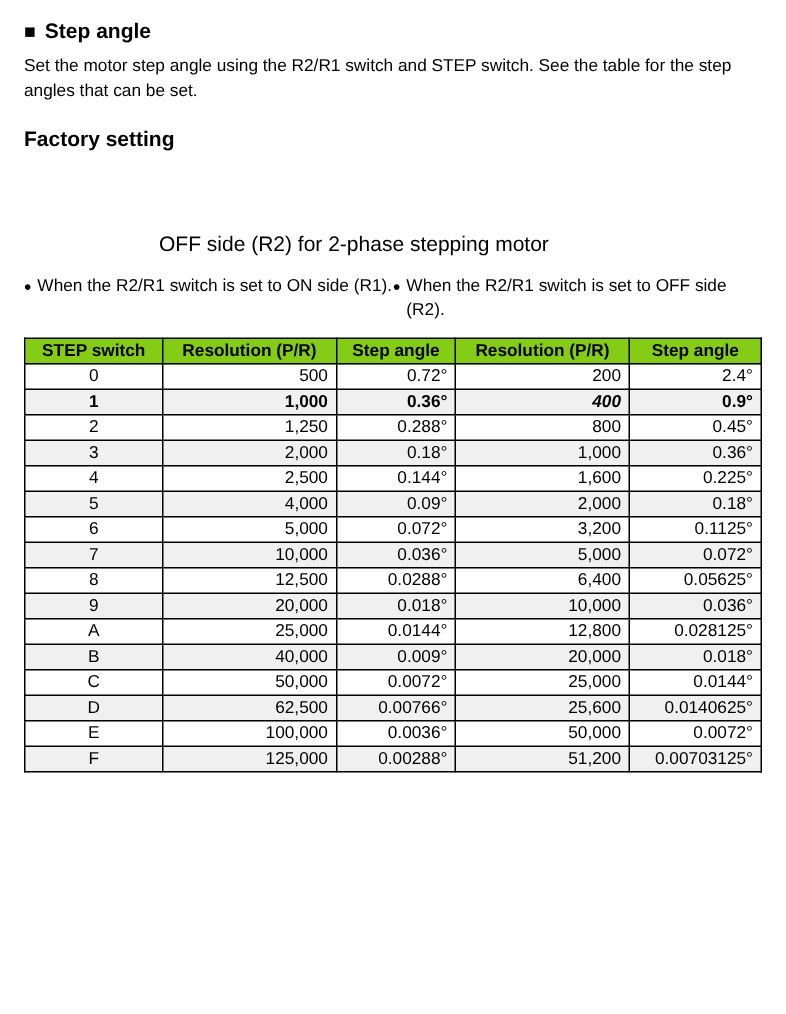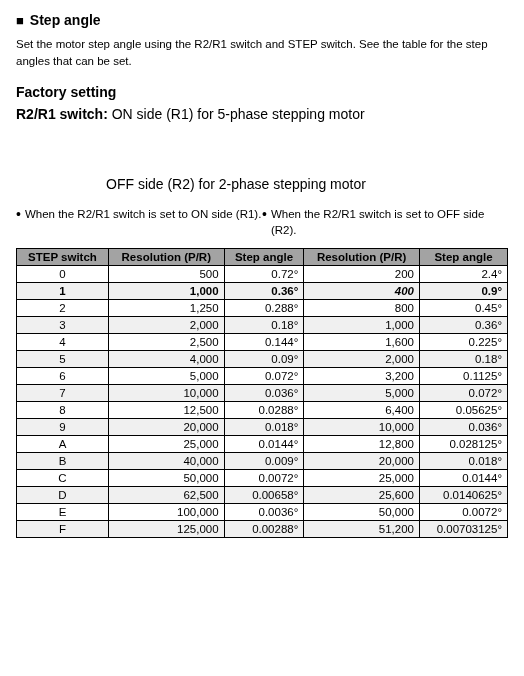--- a/index.html
+++ b/index.html
@@ -61,43 +61,39 @@
       width: 100%;
       border-collapse: collapse;
       font-size: 11.5px;
     }
     th, td {
       border: 1px solid #000;
       padding: 2px 5px;
       text-align: right;
     }
     th {
-      background: #a3a3a3;
+      background: #84cc16;
       font-weight: bold;
       text-align: center;
     }
     td:first-child {
       text-align: center;
     }
   </style>
 </head>
 <body>
 
 <div class="section-title">
   <span>Step angle</span>
 </div>
 
 <p class="description">Set the motor step angle using the R2/R1 switch and STEP switch. See the table for the step angles that can be set.</p>
 
 <div class="factory-setting">
   <div class="label">Factory setting</div>
-  <div>
-    <span class="label">R2/R1 switch:</span>
-    <span>ON side (R1) for 5-phase stepping motor</span>
-  </div>
   <div class="indent">
     <span>OFF side (R2) for 2-phase stepping motor</span>
   </div>
 </div>
 
 <div class="bullet-row">
   <div class="bullet-col">
     <span class="bullet">•</span>
     <span>When the R2/R1 switch is set to ON side (R1).</span>
   </div>
@@ -205,21 +201,21 @@
       <tr>
         <td style="text-align: center; font-weight: normal;">C</td>
         <td>50,000</td>
         <td>0.0072°</td>
         <td>25,000</td>
         <td>0.0144°</td>
       </tr>
       <tr style="background: rgb(240, 240, 240);">
         <td style="text-align: center; font-weight: normal;">D</td>
         <td>62,500</td>
-        <td>0.00658°</td>
+        <td>0.00766°</td>
         <td>25,600</td>
         <td>0.0140625°</td>
       </tr>
       <tr>
         <td style="text-align: center; font-weight: normal;">E</td>
         <td>100,000</td>
         <td>0.0036°</td>
         <td>50,000</td>
         <td>0.0072°</td>
       </tr>

